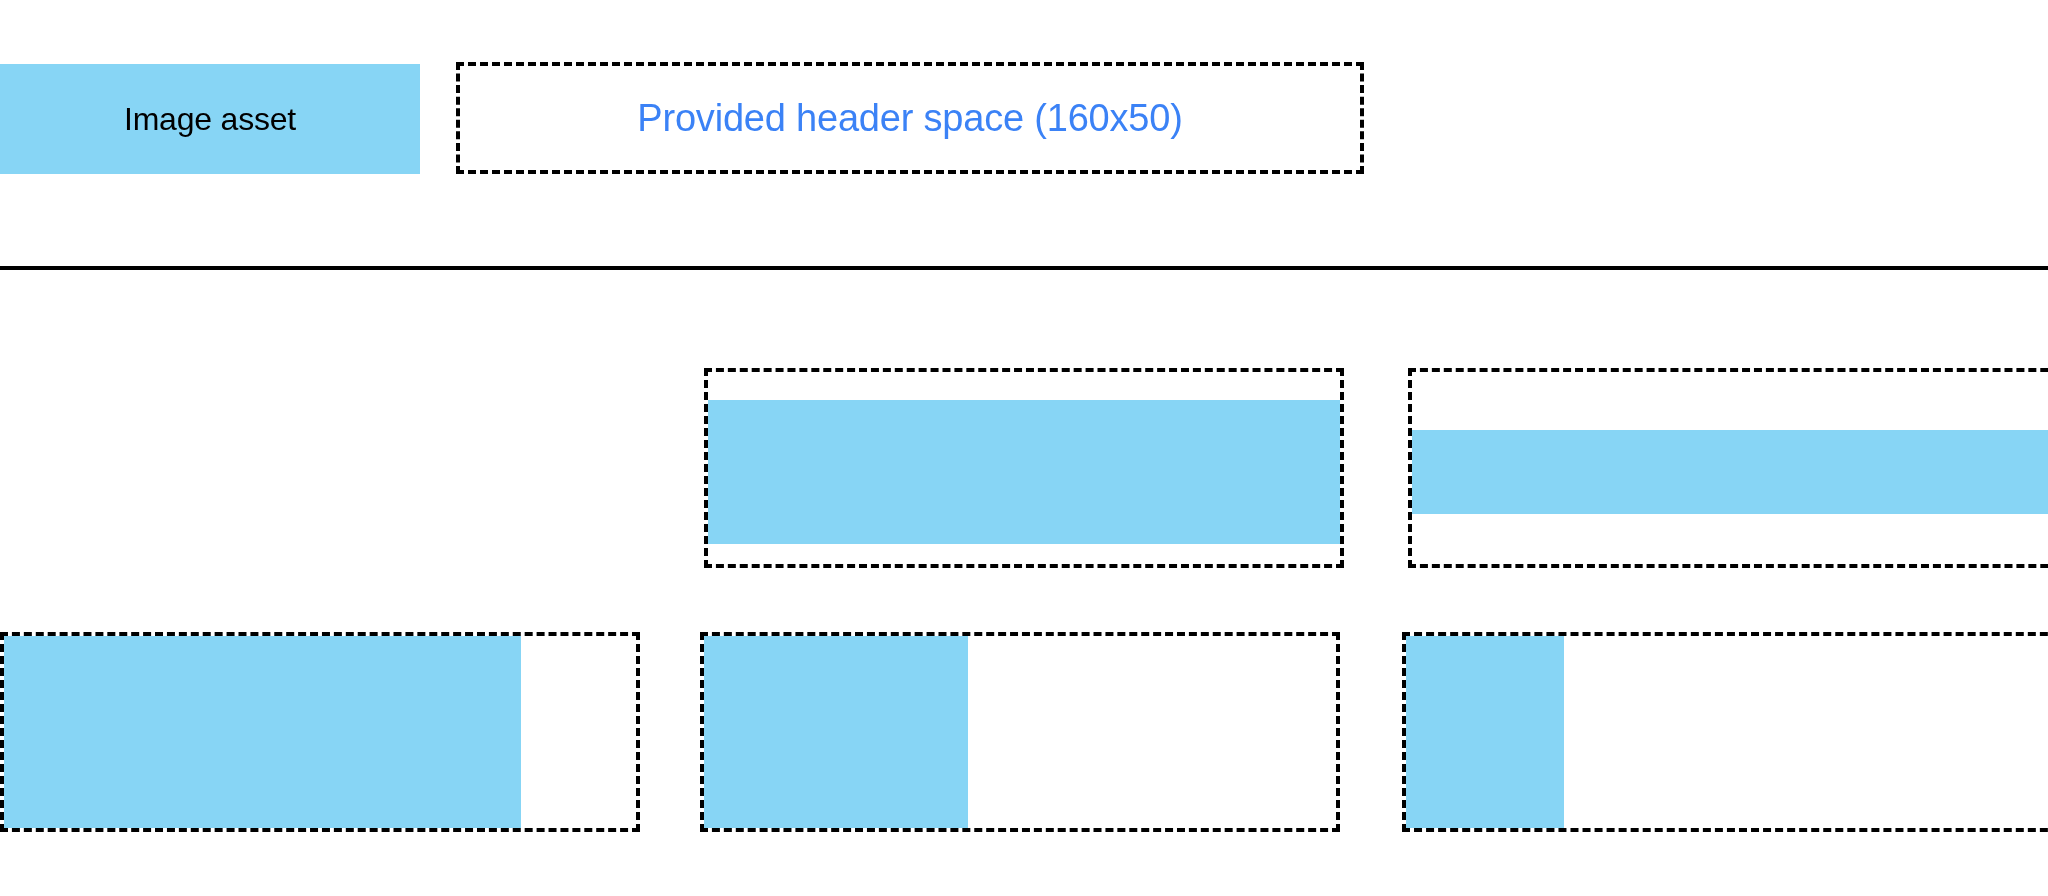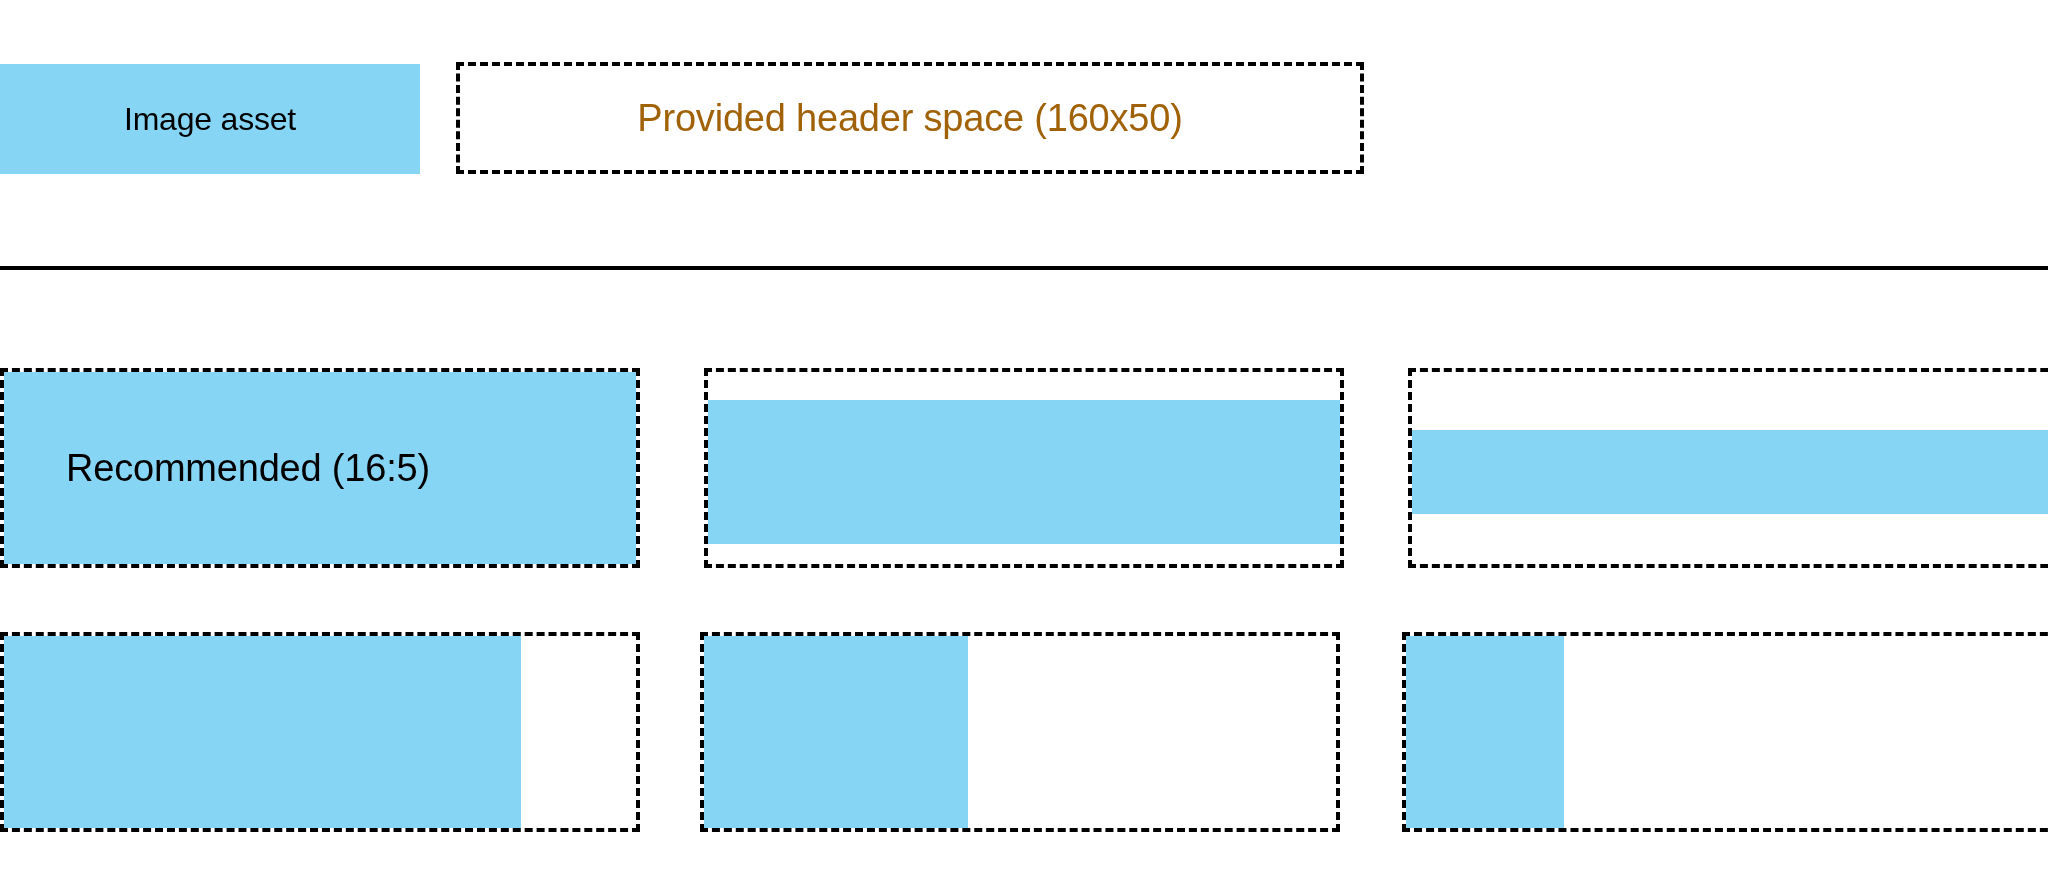--- a/index.html
+++ b/index.html
@@ -56,21 +56,21 @@
     border: 4px dashed #000000;
     display: flex;
     align-items: center;
     justify-content: center;
     background: transparent;
   }
   .legend-outline .legend-label {
     font-size: 38px;
     letter-spacing: -0.2px;
     line-height: 1;
-    color: #a16207;
+    color: #3b82f6;
     white-space: nowrap;
   }
 
   
   .divider {
     position: absolute;
     left: 0px;
     top: 266px;
     width: 2048px;
     height: 4px;
@@ -120,24 +120,20 @@
   <div class="legend-swatch">
     <span class="legend-label">Image asset</span>
   </div>
 
   <div class="legend-outline">
     <span class="legend-label">Provided header space (160x50)</span>
   </div>
 
   <div class="divider"></div>
 
-  <div class="card" id="card-r1c1">
-    <div class="fill" style="left:0; top:0; width:100%; height:100%;"></div>
-    <span class="card-label">Recommended (16:5)</span>
-  </div>
 
   <div class="card" id="card-r1c2">
     <div class="fill" style="left:0; top:28px; width:100%; height:144px;"></div>
   </div>
 
   <div class="card" id="card-r1c3">
     <div class="fill" style="left:0; top:58px; width:100%; height:84px;"></div>
   </div>
 
   <div class="card" id="card-r2c1">

